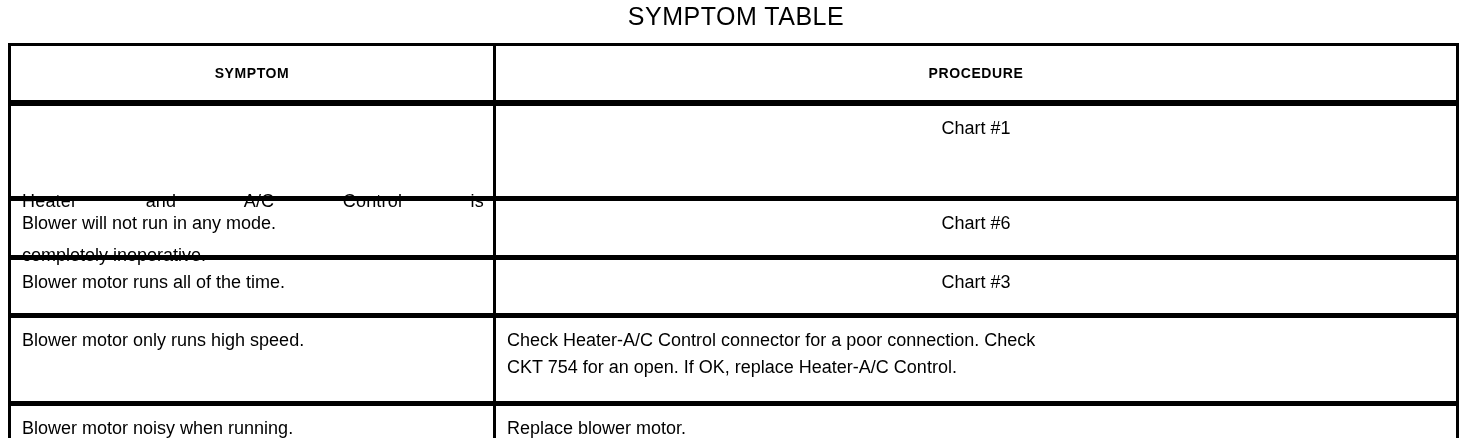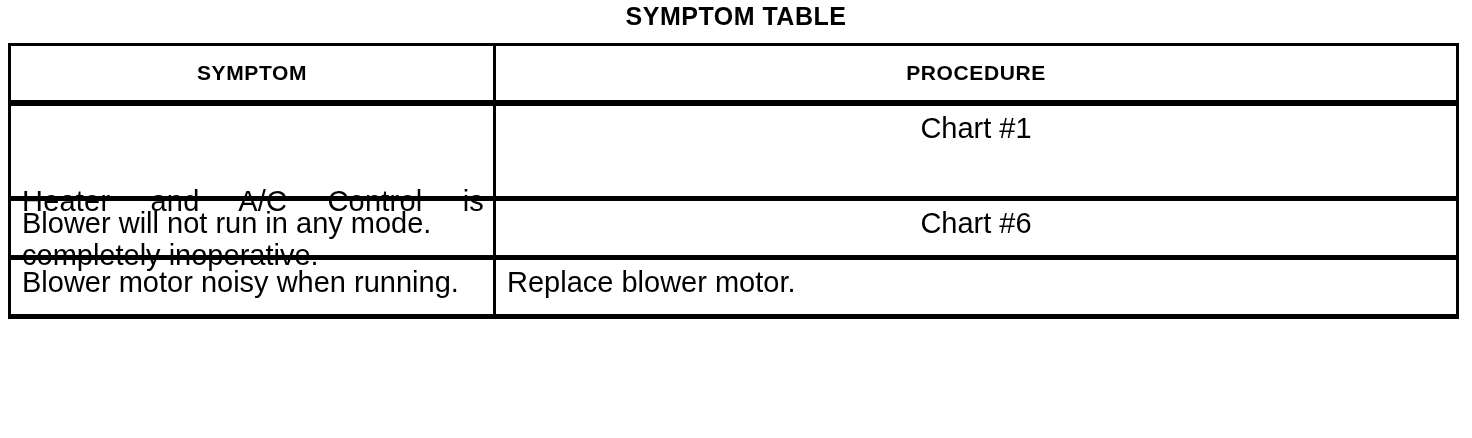--- a/index.html
+++ b/index.html
@@ -24,21 +24,21 @@
   }
 
   
   .page-title {
     position: absolute;
     top: 0px;
     left: 0;
     width: 1472px;
     text-align: center;
     font-size: 25px;
-    font-weight: bold;
+    font-weight: normal;
     letter-spacing: 0.5px;
     line-height: 32px;
     white-space: nowrap;
   }
 
   
   .symptom-table {
     position: absolute;
     top: 43px;
     left: 8px;
@@ -56,30 +56,30 @@
     border: 3px solid #000000;
     padding: 0;
     vertical-align: top;
     background: #ffffff;
   }
 
   
   .head-cell {
     height: 54px;
     text-align: center;
-    font-size: 21px;
+    font-size: 14px;
     font-weight: bold;
     letter-spacing: 0.6px;
     line-height: 54px;
     border-bottom-width: 6px !important;
   }
 
   
   .cell-text {
-    font-size: 29px;
+    font-size: 18px;
     line-height: 27px;
     padding: 9px 9px 9px 11px;
     white-space: pre-line;
   }
 
   .cell-center {
     text-align: center;
     padding-left: 9px;
   }
 
@@ -147,21 +147,38 @@
 
       <tr class="r2">
         <td>
           <div class="cell-text">Blower will not run in any mode.</div>
         </td>
         <td>
           <div class="cell-text cell-center">Chart #6</div>
         </td>
       </tr>
 
+      <tr class="r3">
+        <td>
+          <div class="cell-text">Blower motor runs all of the time.</div>
+        </td>
+        <td>
+          <div class="cell-text cell-center">Chart #3</div>
+        </td>
+      </tr>
 
+      <tr class="r4">
+        <td>
+          <div class="cell-text">Blower motor only runs high speed.</div>
+        </td>
+        <td>
+          <div class="cell-text">Check Heater-A/C Control connector for a poor connection. Check
+CKT 754 for an open. If OK, replace Heater-A/C Control.</div>
+        </td>
+      </tr>
 
       <tr class="r5">
         <td>
           <div class="cell-text">Blower motor noisy when running.</div>
         </td>
         <td>
           <div class="cell-text">Replace blower motor.</div>
         </td>
       </tr>
 

